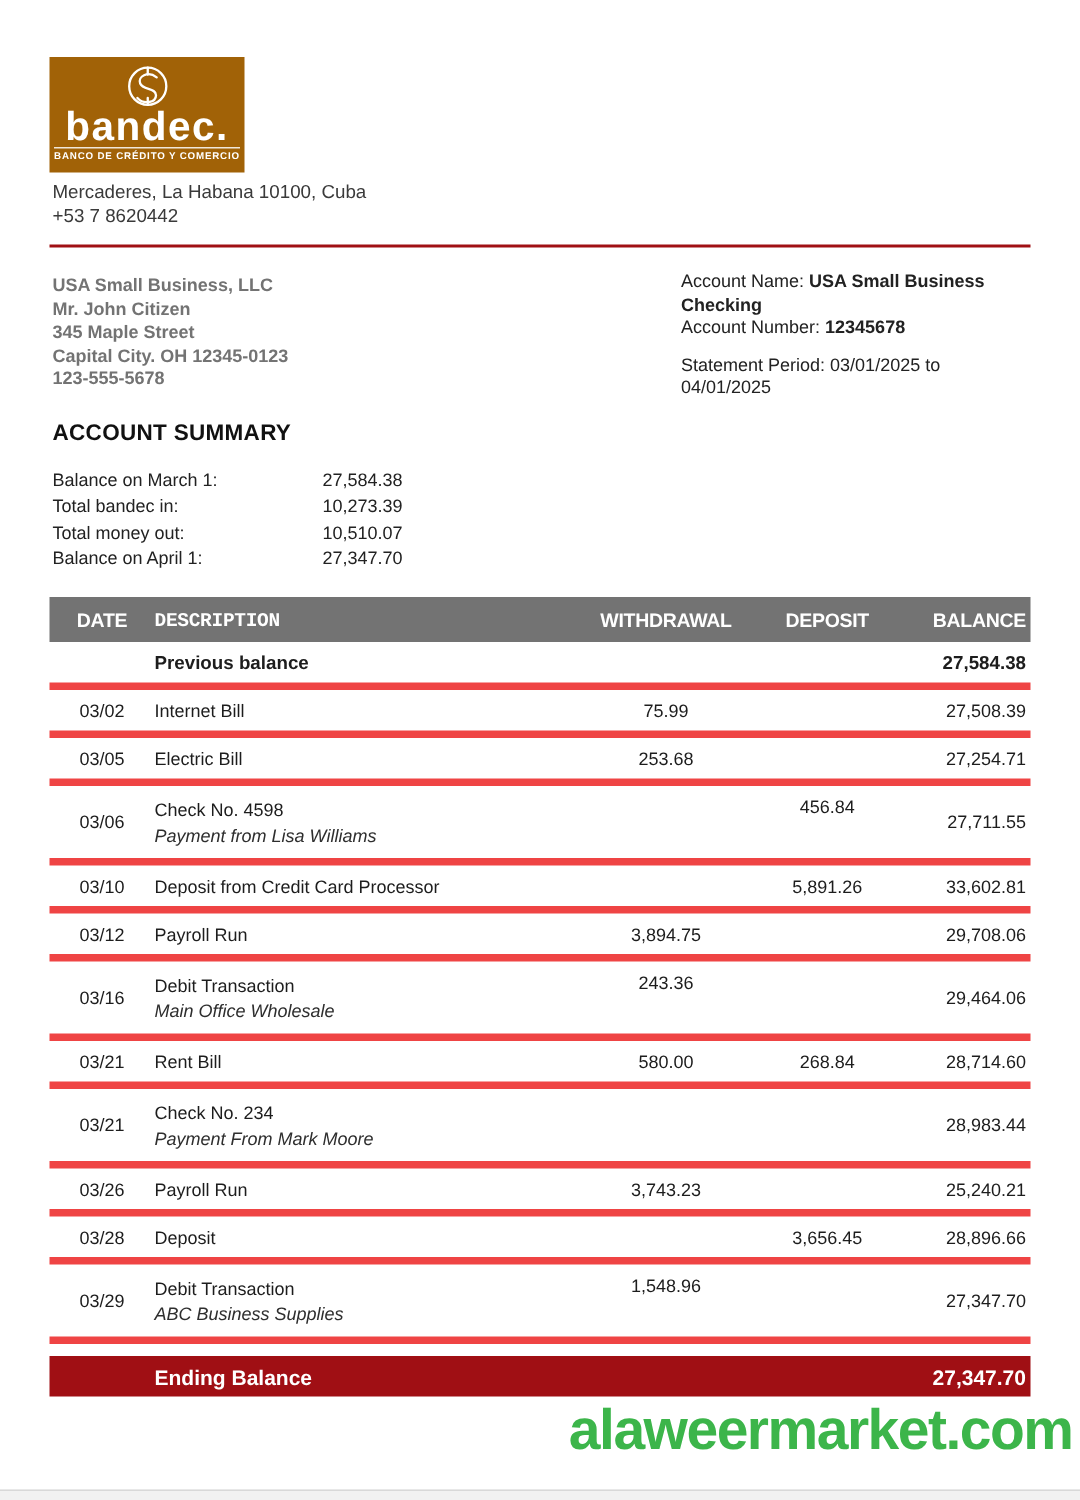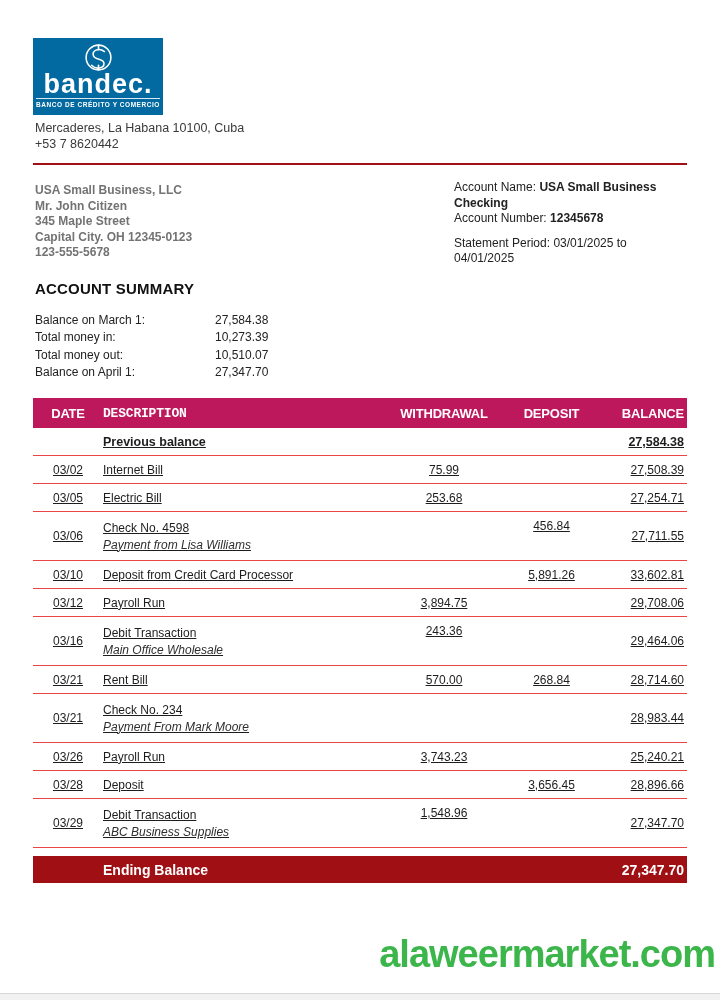--- a/index.html
+++ b/index.html
@@ -4,21 +4,21 @@
 <style>
   html,body{margin:0;padding:0;}
   body{
     width:720px;height:1000px;position:relative;overflow:hidden;
     background:#ffffff;font-family:"Liberation Sans","DejaVu Sans",sans-serif;
     color:#1d1d1d;
   }
   
   .logo-box{
     position:absolute;left:33px;top:38px;width:130px;height:77px;
-    background:#0369a1;display:flex;flex-direction:column;align-items:center;
+    background:#a16207;display:flex;flex-direction:column;align-items:center;
     justify-content:flex-start;box-sizing:border-box;padding-top:3px;
   }
   .logo-icon{line-height:0;}
   .logo-word{
     color:#fff;font-weight:bold;font-size:27px;line-height:24px;
     letter-spacing:1px;margin-top:-2px;
   }
   .logo-tagline{
     color:#fff;font-size:6.5px;letter-spacing:.55px;font-weight:bold;
     border-top:1px solid rgba(255,255,255,.85);padding-top:2px;margin-top:2px;
@@ -45,28 +45,28 @@
     position:absolute;left:35px;top:280px;font-size:15px;font-weight:bold;color:#111;
     letter-spacing:.2px;
   }
   .summary-rows{position:absolute;left:35px;top:309px;font-size:12px;color:#222;}
   .summary-row{display:flex;height:17.5px;align-items:flex-end;}
   .summary-row .lbl{width:180px;}
   
   .txn-table{position:absolute;left:33px;top:398px;width:654px;}
   .t-grid{display:grid;grid-template-columns:70px 281px 120px 95px 88px;}
   .t-head{
-    background:#be185d;color:#fff;height:30px;align-items:center;
+    background:#737373;color:#fff;height:30px;align-items:center;
     font-size:13px;font-weight:bold;letter-spacing:-.2px;
   }
   .h-date{text-align:center;}
   .h-desc{text-align:left;font-family:Liberation Mono, monospace;}
   .h-wd,.h-dep{text-align:center;}
   .h-bal{text-align:right;padding-right:3px;}
-  .t-row{min-height:27px;border-bottom:1px solid #ef4444;font-size:12px;align-items:center;text-decoration:underline;}
+  .t-row{min-height:27px;border-bottom:5px solid #ef4444;font-size:12px;align-items:center;}
   .t-row.double{height:48px;}
   .c-date{text-align:center;align-self:center;}
   .c-desc{align-self:center;}
   .c-desc .note{font-style:italic;color:#2e2e2e;margin-top:3px;}
   .c-wd,.c-dep{text-align:center;align-self:center;}
   .double .c-wd,.double .c-dep{align-self:start;padding-top:7px;}
   .c-bal{text-align:right;padding-right:3px;align-self:center;}
   .t-row.prev{font-weight:bold;min-height:27px;font-size:12.5px;}
   .t-foot{
     background:#a00f14;color:#fff;height:27px;margin-top:8px;align-items:center;
@@ -121,21 +121,21 @@
   <div class="period"><span>Statement Period: </span><span>03/01/2025 to 04/01/2025</span></div>
 </div>
 
 <div class="summary-title">ACCOUNT SUMMARY</div>
 <div class="summary-rows">
   <div class="summary-row">
       <span class="lbl">Balance on March 1:</span>
       <span>27,584.38</span>
     </div>
   <div class="summary-row">
-      <span class="lbl">Total money in:</span>
+      <span class="lbl">Total bandec in:</span>
       <span>10,273.39</span>
     </div>
   <div class="summary-row">
       <span class="lbl">Total money out:</span>
       <span>10,510.07</span>
     </div>
   <div class="summary-row">
       <span class="lbl">Balance on April 1:</span>
       <span>27,347.70</span>
     </div>
@@ -213,21 +213,21 @@
         </div>
         <div class="c-wd">243.36</div>
         <div class="c-dep"></div>
         <div class="c-bal">29,464.06</div>
       </div>
       <div class="t-grid t-row">
         <div class="c-date">03/21</div>
         <div class="c-desc">
           <div class="">Rent Bill</div>
         </div>
-        <div class="c-wd">570.00</div>
+        <div class="c-wd">580.00</div>
         <div class="c-dep">268.84</div>
         <div class="c-bal">28,714.60</div>
       </div>
       <div class="t-grid t-row double">
         <div class="c-date">03/21</div>
         <div class="c-desc">
           <div class="">Check No. 234</div>
           <div class="note">Payment From Mark Moore</div>
         </div>
         <div class="c-wd"></div>

